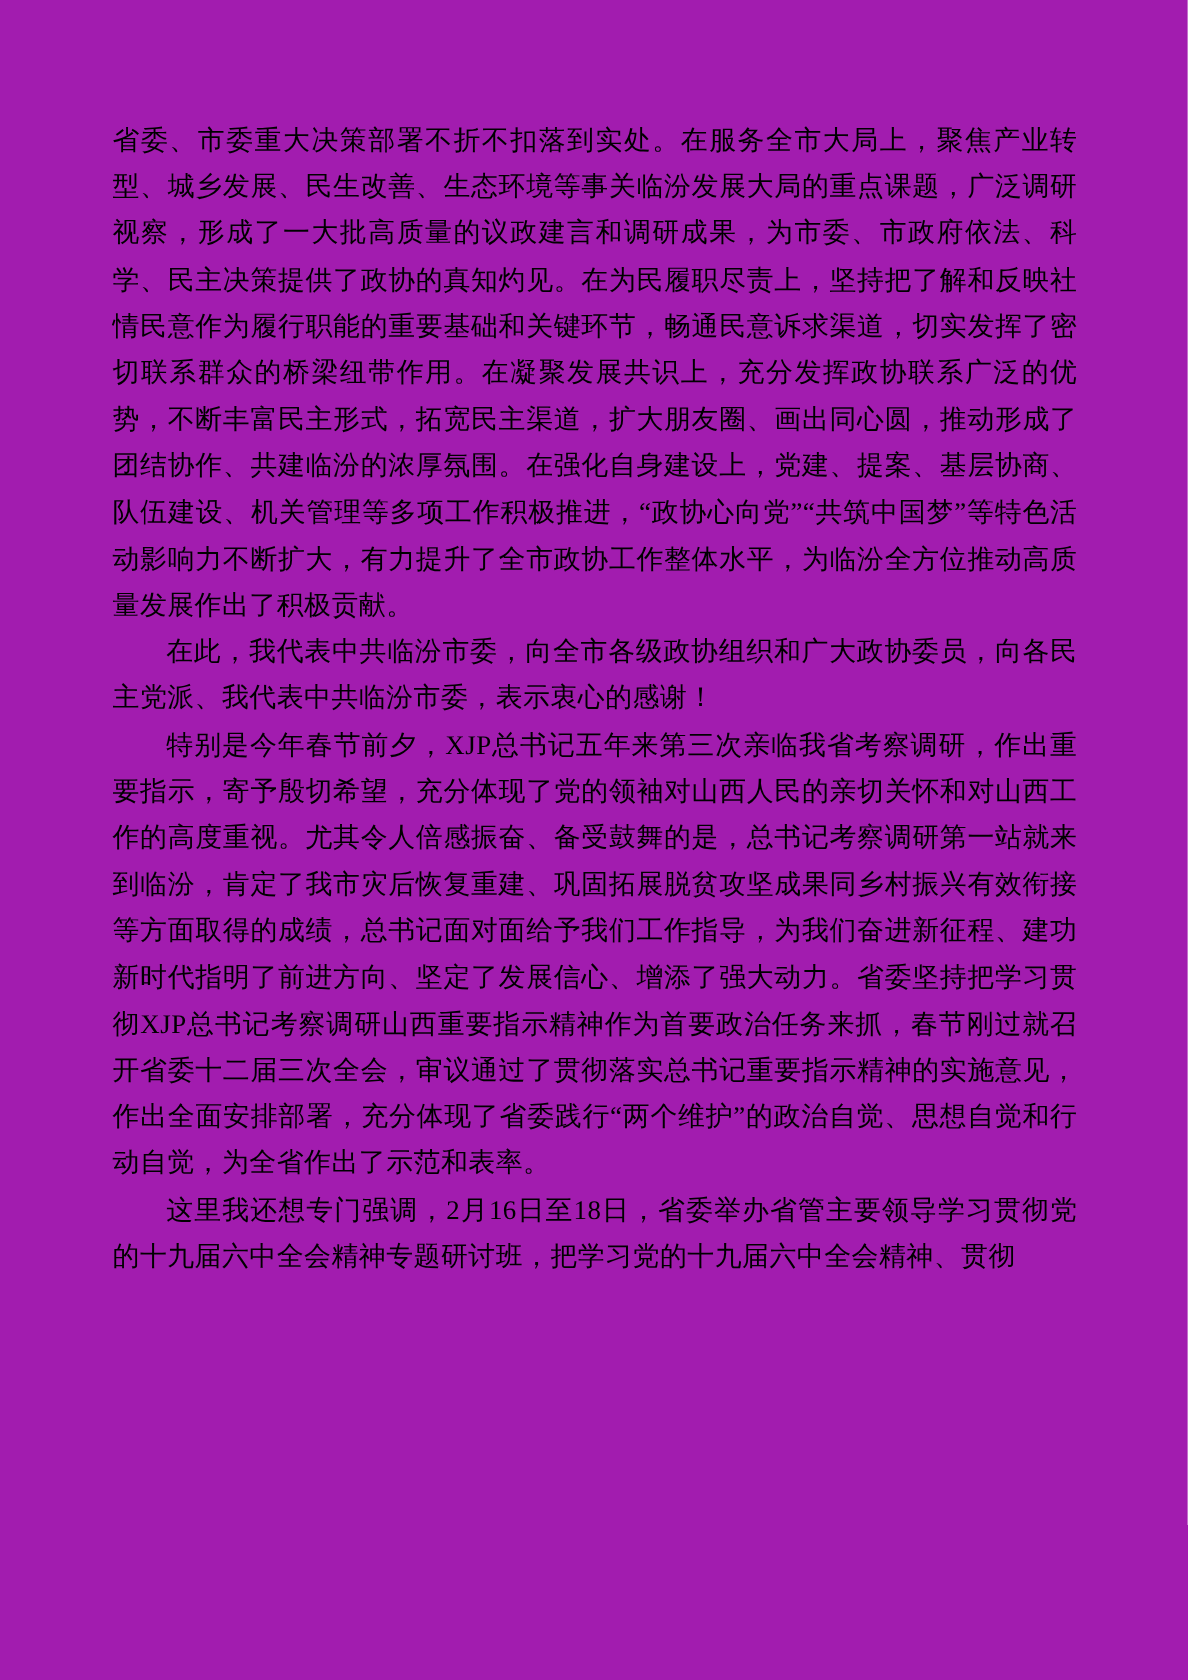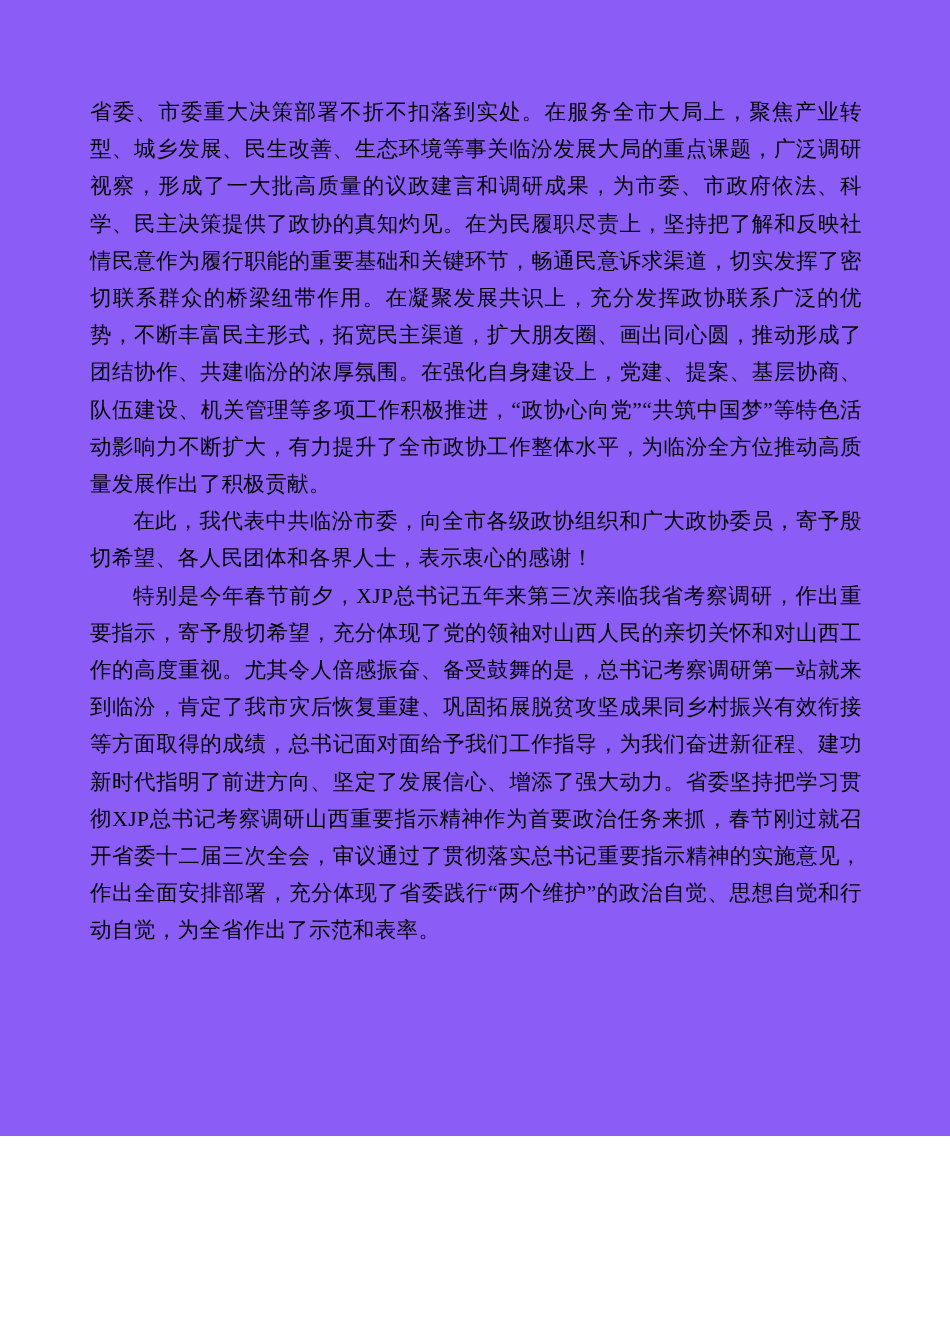--- a/index.html
+++ b/index.html
@@ -7,37 +7,38 @@
   body {
     width: 950px;
     height: 1344px;
     background: #ffffff;
     color: #000000;
     font-family: "Liberation Serif", "DejaVu Serif", serif;
     overflow: hidden;
   }
   .page {
     width: 950px;
-    height: 1136px;
+    height: 1344px;
     padding: 94px 88px 60px 90px;
-    background: #8b5cf6;
+    background: #a21caf;
   }
   .para {
     margin: 0;
     font-size: 21.5px;
     line-height: 37.2px;
     text-align: justify;
     text-indent: 2em;
     letter-spacing: 0.4px;
     word-break: break-all;
   }
   .para.continuation {
     text-indent: 0;
   }
 </style>
 </head>
 <body>
 
 <div class="page">
   <p class="para continuation">省委、市委重大决策部署不折不扣落到实处。在服务全市大局上，聚焦产业转型、城乡发展、民生改善、生态环境等事关临汾发展大局的重点课题，广泛调研视察，形成了一大批高质量的议政建言和调研成果，为市委、市政府依法、科学、民主决策提供了政协的真知灼见。在为民履职尽责上，坚持把了解和反映社情民意作为履行职能的重要基础和关键环节，畅通民意诉求渠道，切实发挥了密切联系群众的桥梁纽带作用。在凝聚发展共识上，充分发挥政协联系广泛的优势，不断丰富民主形式，拓宽民主渠道，扩大朋友圈、画出同心圆，推动形成了团结协作、共建临汾的浓厚氛围。在强化自身建设上，党建、提案、基层协商、队伍建设、机关管理等多项工作积极推进，“政协心向党”“共筑中国梦”等特色活动影响力不断扩大，有力提升了全市政协工作整体水平，为临汾全方位推动高质量发展作出了积极贡献。</p>
-  <p class="para">在此，我代表中共临汾市委，向全市各级政协组织和广大政协委员，寄予殷切希望、各人民团体和各界人士，表示衷心的感谢！</p>
+  <p class="para">在此，我代表中共临汾市委，向全市各级政协组织和广大政协委员，向各民主党派、我代表中共临汾市委，表示衷心的感谢！</p>
   <p class="para">特别是今年春节前夕，XJP总书记五年来第三次亲临我省考察调研，作出重要指示，寄予殷切希望，充分体现了党的领袖对山西人民的亲切关怀和对山西工作的高度重视。尤其令人倍感振奋、备受鼓舞的是，总书记考察调研第一站就来到临汾，肯定了我市灾后恢复重建、巩固拓展脱贫攻坚成果同乡村振兴有效衔接等方面取得的成绩，总书记面对面给予我们工作指导，为我们奋进新征程、建功新时代指明了前进方向、坚定了发展信心、增添了强大动力。省委坚持把学习贯彻XJP总书记考察调研山西重要指示精神作为首要政治任务来抓，春节刚过就召开省委十二届三次全会，审议通过了贯彻落实总书记重要指示精神的实施意见，作出全面安排部署，充分体现了省委践行“两个维护”的政治自觉、思想自觉和行动自觉，为全省作出了示范和表率。</p>
+  <p class="para">这里我还想专门强调，2月16日至18日，省委举办省管主要领导学习贯彻党的十九届六中全会精神专题研讨班，把学习党的十九届六中全会精神、贯彻</p>
 </div>
 
 </body></html>

